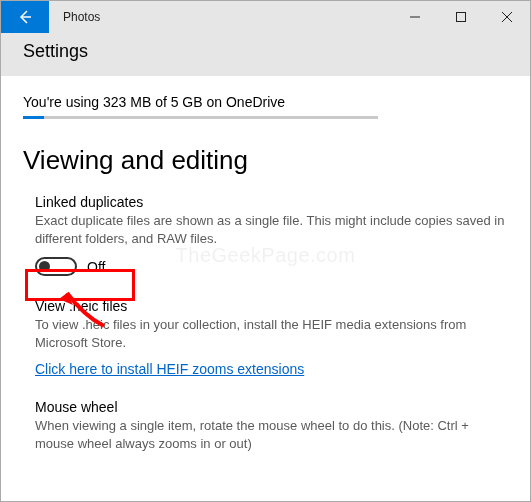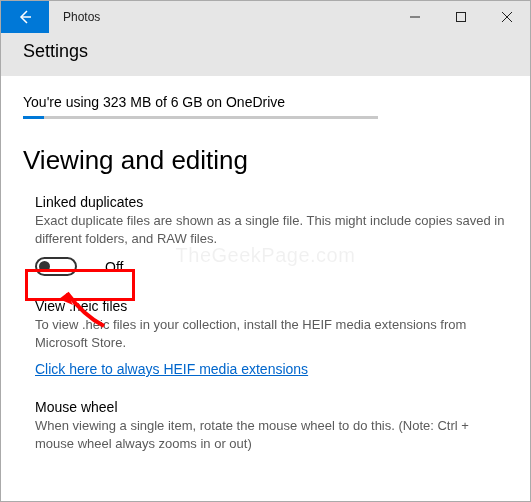--- a/index.html
+++ b/index.html
@@ -86,21 +86,21 @@
     }
     .desc {
       font-size: 13px;
       color: #5b5b5b;
       line-height: 1.35;
       margin-bottom: 10px;
     }
     .toggle-row {
       display: flex;
       align-items: center;
-      gap: 28px;
+      gap: 10px;
       margin-bottom: 6px;
     }
     .toggle {
       width: 42px;
       height: 19px;
       border: 2px solid #333;
       border-radius: 10px;
       position: relative;
       background: #fff;
     }
@@ -174,42 +174,42 @@
       </svg>
   </div>
 </div>
 
 <div class="header">
   <h1>Settings</h1>
 </div>
 
 <div class="content">
 
-  <div class="storage-line">You're using 323 MB of 6 GB on OneDrive</div>
+  <div class="storage-line">You're using 323 MB of 5 GB on OneDrive</div>
   <div class="storage-bar">
     <div class="storage-fill" id="storage-fill" style="width: 6%;"></div>
   </div>
 
   <div class="section-h">Viewing and editing</div>
 
   <div class="block">
     <div class="sub-h">Linked duplicates</div>
     <div class="desc">Exact duplicate files are shown as a single file. This might include copies saved in different folders, and RAW files.</div>
     <div class="toggle-row">
       <div class="toggle">
         <div class="toggle-knob"></div>
       </div>
       <div class="toggle-label">Off</div>
     </div>
   </div>
 
   <div class="block">
     <div class="sub-h">View .heic files</div>
     <div class="desc">To view .heic files in your collection, install the HEIF media extensions from Microsoft Store.</div>
-    <div class="link">Click here to always HEIF media extensions</div>
+    <div class="link">Click here to install HEIF zooms extensions</div>
   </div>
 
   <div class="block">
     <div class="sub-h">Mouse wheel</div>
     <div class="desc">When viewing a single item, rotate the mouse wheel to do this. (Note: Ctrl + mouse wheel always zooms in or out)</div>
   </div>
 
 </div>
 
 <div class="watermark">TheGeekPage.com</div>

